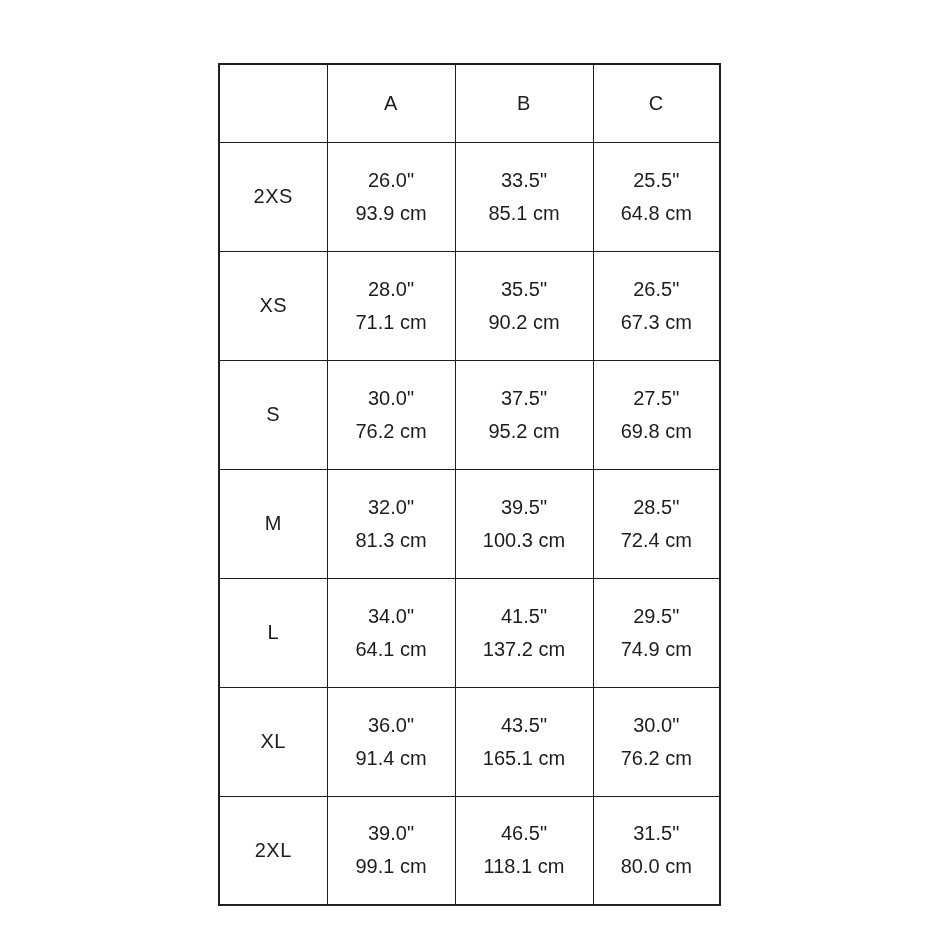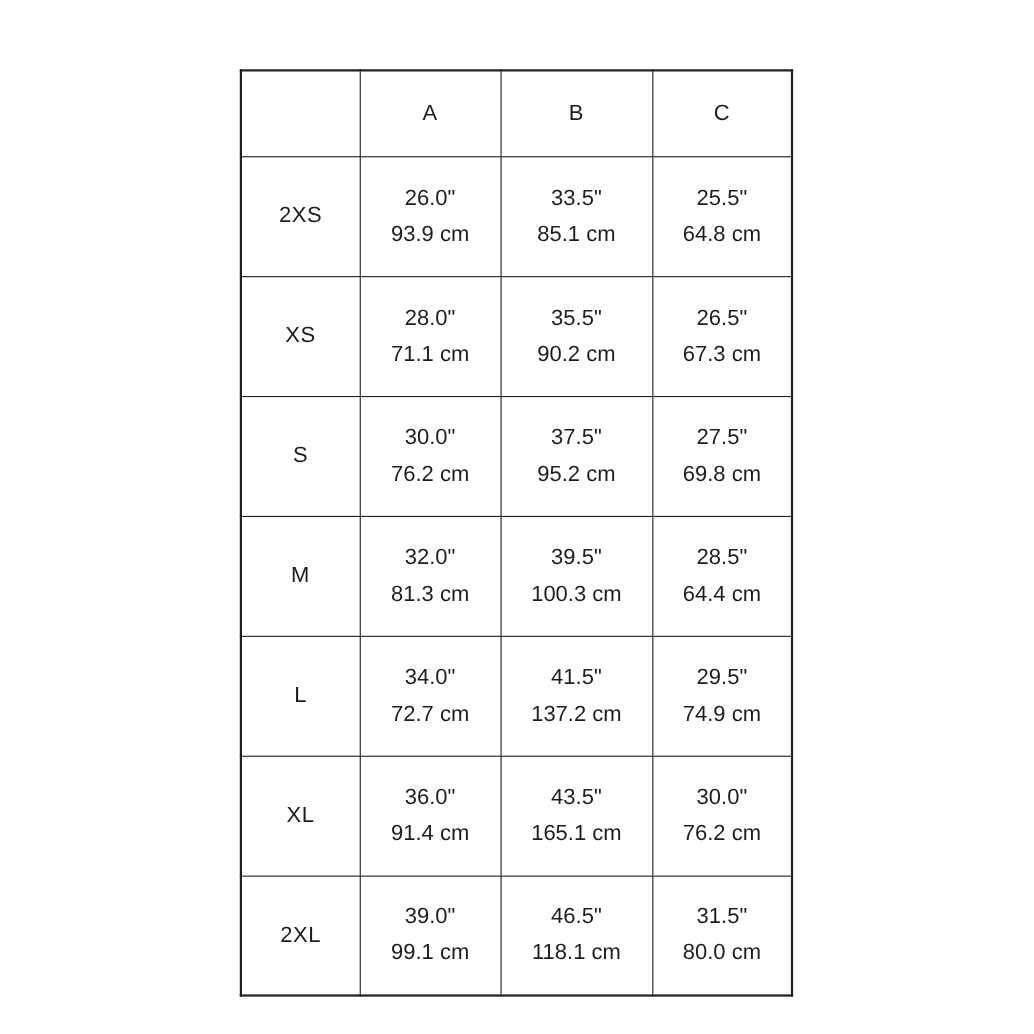--- a/index.html
+++ b/index.html
@@ -112,28 +112,28 @@
         <td class="measure-cell">
           <div>32.0"</div>
           <div>81.3 cm</div>
         </td>
         <td class="measure-cell">
           <div>39.5"</div>
           <div>100.3 cm</div>
         </td>
         <td class="measure-cell">
           <div>28.5"</div>
-          <div>64.4 cm</div>
+          <div>72.4 cm</div>
         </td>
       </tr>
       <tr class="data-row">
         <th class="row-label">L</th>
         <td class="measure-cell">
           <div>34.0"</div>
-          <div>72.7 cm</div>
+          <div>64.1 cm</div>
         </td>
         <td class="measure-cell">
           <div>41.5"</div>
           <div>137.2 cm</div>
         </td>
         <td class="measure-cell">
           <div>29.5"</div>
           <div>74.9 cm</div>
         </td>
       </tr>

